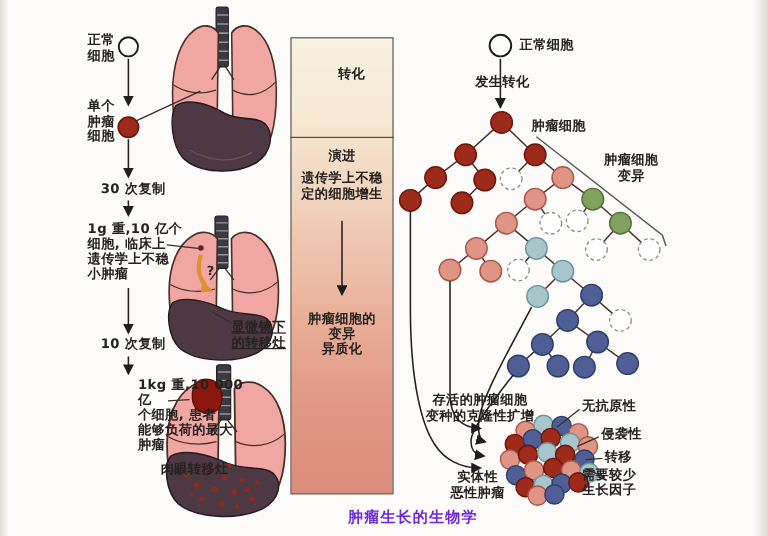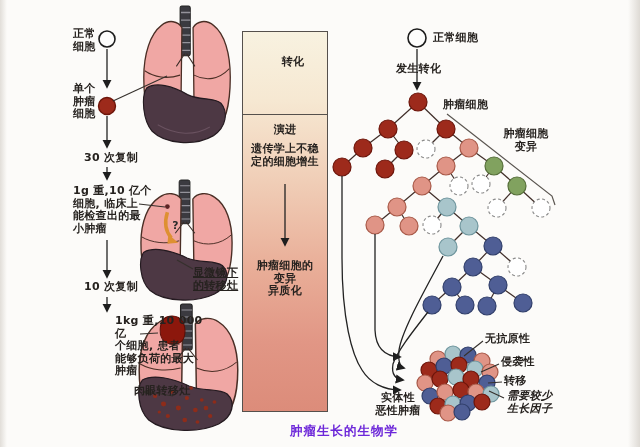--- a/index.html
+++ b/index.html
@@ -36,21 +36,21 @@
   
   #lb-normal-r{left:433px;top:32px;}
   #lb-occur{left:396px;top:63px;}
   #lb-tumorcells{left:443px;top:99px;}
   #lb-variation{left:501px;top:128px;width:50px;}
   #lb-clonal{left:354px;top:328px;width:92px;}
   #lb-solid{left:372px;top:392px;width:52px;}
   #lb-nonantigen{left:485px;top:333px;}
   #lb-invasive{left:501px;top:356px;}
   #lb-meta{left:504px;top:375px;}
-  #lb-fewer{left:507px;top:390px;font-style:italic;}
+  #lb-fewer{left:485px;top:390px;}
 
   #lb-title{left:290px;top:425px;font-size:12.5px;font-weight:700;color:#6d28d9;letter-spacing:1px;}
 
   #overlay{position:absolute;left:0;top:0;z-index:3;}
   .flowline{stroke:#222;stroke-width:1.3;fill:none;}
   .pointer{stroke:#35302c;stroke-width:1.1;fill:none;}
   .bracket{stroke:#5a5550;stroke-width:1.2;fill:none;}
   .edge{stroke:#3f2d28;stroke-width:1.2;}
   .lungfill{fill:#f0a7a4;stroke:#4a2e25;stroke-width:1.4;}
   .fissure{stroke:#4a2e25;stroke-width:1;fill:none;}
@@ -268,21 +268,21 @@
   </svg>
 
   <div class="lb ctr" id="lb-normal-l">正常
 细胞</div>
   <div class="lb ctr" id="lb-single">单个
 肿瘤
 细胞</div>
   <div class="lb" id="lb-rep30">30 次复制</div>
   <div class="lb" id="lb-detect">1g 重,10 亿个
 细胞, 临床上
-能检查出的最
+遗传学上不稳
 小肿瘤</div>
   <div class="lb" id="lb-rep10">10 次复制</div>
   <div class="lb" id="lb-max">1kg 重,10 000 亿
 个细胞, 患者
 能够负荷的最大
 肿瘤</div>
   <div class="lb" id="lb-visible-met">肉眼转移灶</div>
   <div class="lb" id="lb-micro-met">显微镜下
 的转移灶</div>
 
@@ -292,20 +292,22 @@
 定的细胞增生</div>
   <div class="lb ctr" id="lb-hetero">肿瘤细胞的
 变异
 异质化</div>
 
   <div class="lb" id="lb-normal-r">正常细胞</div>
   <div class="lb" id="lb-occur">发生转化</div>
   <div class="lb" id="lb-tumorcells">肿瘤细胞</div>
   <div class="lb ctr" id="lb-variation">肿瘤细胞
 变异</div>
+  <div class="lb ctr" id="lb-clonal">存活的肿瘤细胞
+变种的克隆性扩增</div>
   <div class="lb ctr" id="lb-solid">实体性
 恶性肿瘤</div>
   <div class="lb" id="lb-nonantigen">无抗原性</div>
   <div class="lb" id="lb-invasive">侵袭性</div>
   <div class="lb" id="lb-meta">转移</div>
   <div class="lb" id="lb-fewer">需要较少
 生长因子</div>
 
   <div class="lb" id="lb-title">肿瘤生长的生物学</div>
 </div>

